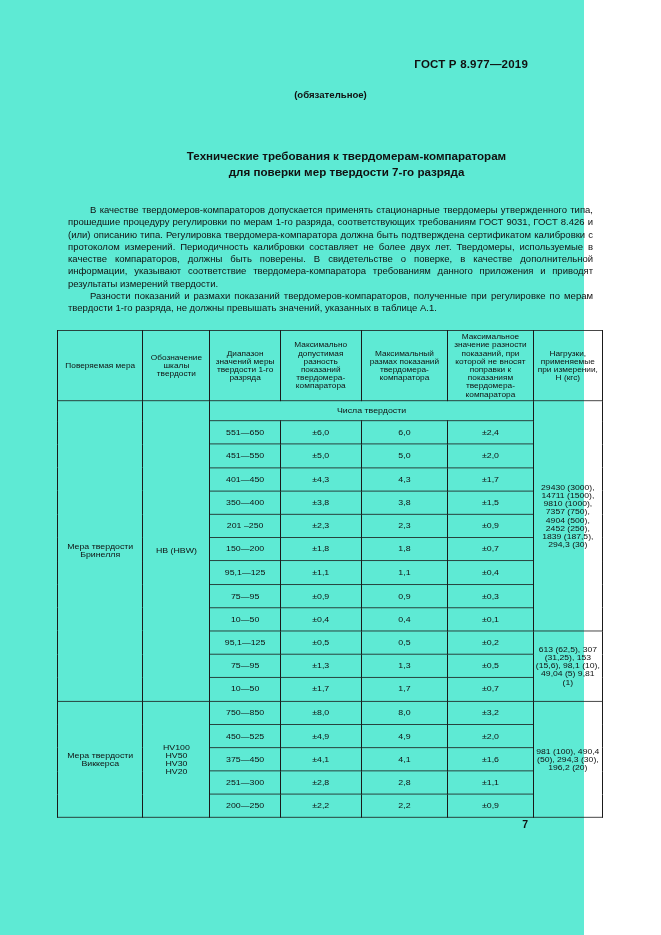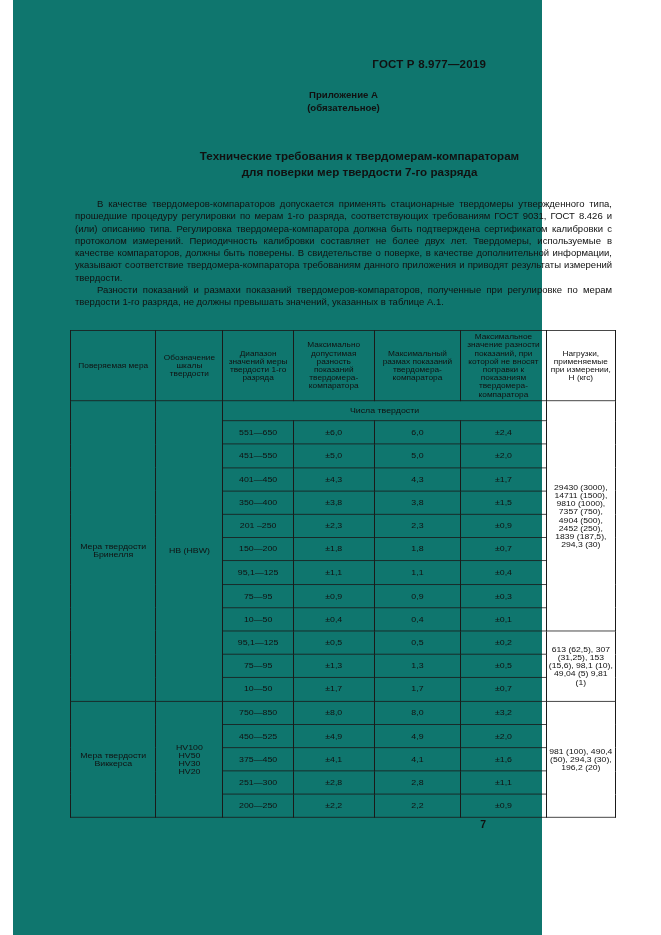--- a/index.html
+++ b/index.html
@@ -14,24 +14,24 @@
     position: relative;
     width: 661px;
     height: 935px;
     background: #ffffff;
     margin: 0 auto;
     box-sizing: border-box;
     overflow: hidden;
   }
   .sheet {
     position: absolute;
-    left: 13px; top: 0;
-    width: 529px;
+    left: 0; top: 0;
+    width: 584px;
     height: 935px;
-    background: #0f766e;
+    background: #5eead4;
   }
 
   
   .header {
     position: absolute;
     top: 58px;
     right: 56px;
     font-size: 11.5px;
     font-weight: bold;
     letter-spacing: 0.2px;
@@ -70,21 +70,21 @@
   .body-text {
     position: absolute;
     left: 56px;
     width: 549px;
     font-size: 9.5px;
     color: #111;
     line-height: 12.3px;
     text-align: justify;
   }
   .body-text p {
-    margin: 6px;
+    margin: 12px;
     text-indent: 22px;
     text-align: justify;
     text-align-last: left;
     hyphens: manual;
   }
   #para-1 { top: 192px; }
   #para-2 { top: 278px; }
 
   
   .table-caption {
@@ -161,21 +161,20 @@
 </style>
 </head>
 <body>
 
 <div class="page">
   <div class="sheet">
 
     <div class="header">ГОСТ Р 8.977—2019</div>
 
     <div class="annex">
-      <div>Приложение А</div>
       <div>(обязательное)</div>
     </div>
 
     <div class="doc-title">
       <div>Технические требования к твердомерам-компараторам</div>
       <div>для поверки мер твердости 7-го разряда</div>
     </div>
 
     <div class="body-text" id="para-1">
       <p>В качестве твердомеров-компараторов допускается применять стационарные твердомеры утвержденного типа, прошедшие процедуру регулировки по мерам 1-го разряда, соответствующих требованиям ГОСТ 9031, ГОСТ 8.426 и (или) описанию типа. Регулировка твердомера-компаратора должна быть подтверждена сертификатом калибровки с протоколом измерений. Периодичность калибровки составляет не более двух лет. Твердомеры, используемые в качестве компараторов, должны быть поверены. В свидетельстве о поверке, в качестве дополнительной информации, указывают соответствие твердомера-компаратора требованиям данного приложения и приводят результаты измерений твердости.</p>

